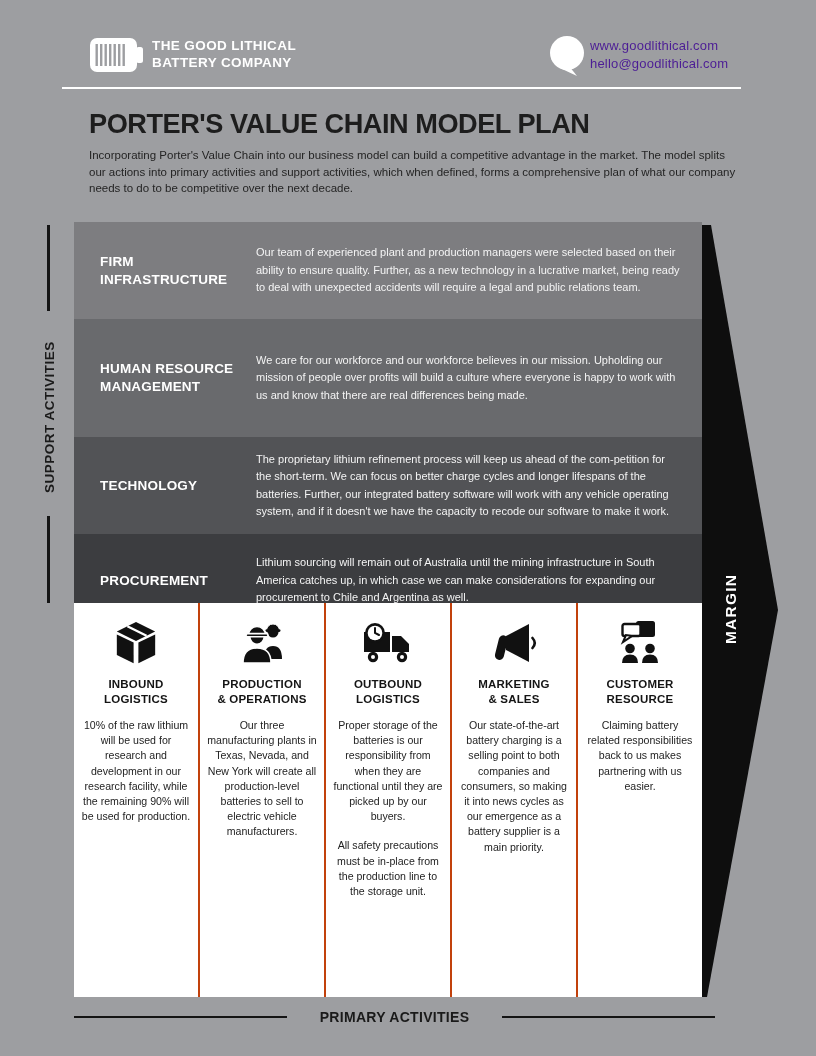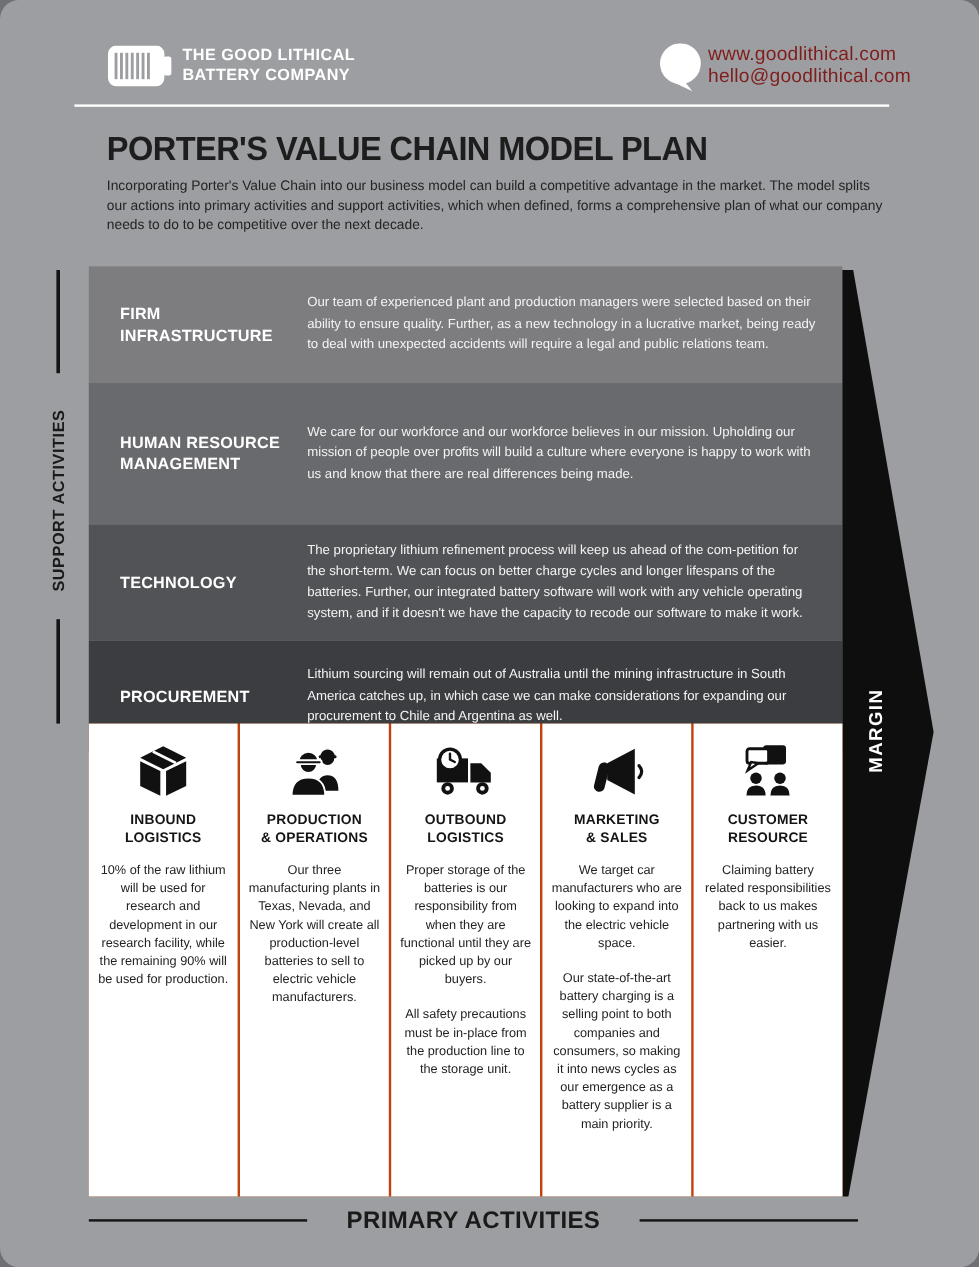--- a/index.html
+++ b/index.html
@@ -1,32 +1,32 @@
 <!DOCTYPE html>
 <html><head>
 <meta charset="utf-8">
 <style>
   * { margin:0; padding:0; box-sizing:border-box; }
   body { background:#6f7073; font-family:"Liberation Sans", sans-serif; }
   .page {
     position:relative; width:816px; height:1056px; margin:0 auto;
-    background:#9d9ea1; overflow:hidden;border-radius:16px;
+    background:#9d9ea1; overflow:hidden;
     -webkit-font-smoothing:antialiased;
   }
 
   
   .battery-icon { position:absolute; left:90px; top:38px; }
   .company-name {
     position:absolute; left:152px; top:37px; color:#fff; font-weight:bold;
     font-size:13.5px; line-height:17px; letter-spacing:.4px;
   }
   .bubble-icon { position:absolute; left:549px; top:36px; }
   .contact {
-    position:absolute; left:590px; top:37px; color:#7f1d1d;
-    font-size:16px; line-height:17.5px; letter-spacing:.2px;
+    position:absolute; left:590px; top:37px; color:#4c1d95;
+    font-size:13px; line-height:17.5px; letter-spacing:.2px;
   }
   .header-rule { position:absolute; left:62px; top:87px; width:679px; height:2px; background:#fff; }
 
   
   .page-title {
     position:absolute; left:89px; top:108px; width:660px;
     font-size:28px; font-weight:bold; color:#1d1d1d; letter-spacing:-.5px;
     transform:scaleX(.97); transform-origin:left;
   }
   .intro {
@@ -86,21 +86,21 @@
   .col-body { margin-top:12px; font-size:10.6px; line-height:15.2px; color:#232323; }
   .col-body p + p { margin-top:14px; }
 
   
   .primary-axis {
     position:absolute; left:74px; top:1006px; width:641px; height:22px;
     display:flex; align-items:center;
   }
   .primary-axis .h-line { flex:1 1 0; height:2.5px; background:#141414; }
   .primary-axis-label {
-    margin:0 33px; font-size:20px; font-weight:bold; color:#1a1a1a; letter-spacing:.3px;
+    margin:0 33px; font-size:14px; font-weight:bold; color:#1a1a1a; letter-spacing:.3px;
     white-space:nowrap;
   }
 </style>
 </head>
 <body>
 
 <div class="page">
 
   <div>
     <svg class="battery-icon" width="53" height="34" viewBox="0 0 53 34">
@@ -238,21 +238,20 @@
           <rect x="7" y="16" width="9" height="25" rx="4.5" fill="#111" transform="rotate(14 11 28)"></rect>
           <polygon points="16,17 39,5 39,43 16,31" fill="#111"></polygon>
           <path d="M42.5,19 q4.5,5 0,10" stroke="#111" stroke-width="2.6" fill="none" stroke-linecap="round"></path>
         </svg>
       </div>
       <div class="col-title">
         <div>MARKETING</div>
         <div>&amp; SALES</div>
       </div>
       <div class="col-body">
-        <p>We target car manufacturers who are looking to expand into the electric vehicle space.</p>
         <p>Our state-of-the-art battery charging is a selling point to both companies and consumers, so making it into news cycles as our emergence as a battery supplier is a main priority.</p>
       </div>
     </div>
 
     <div class="column">
       <div class="col-icon">
         <svg width="48" height="48" viewBox="0 0 48 48">
           <rect x="20" y="2" width="19" height="16" rx="2.5" fill="#111"></rect>
           <g>
             <rect x="6.5" y="5" width="18" height="12" rx="2" fill="#fff" stroke="#111" stroke-width="2.4"></rect>

